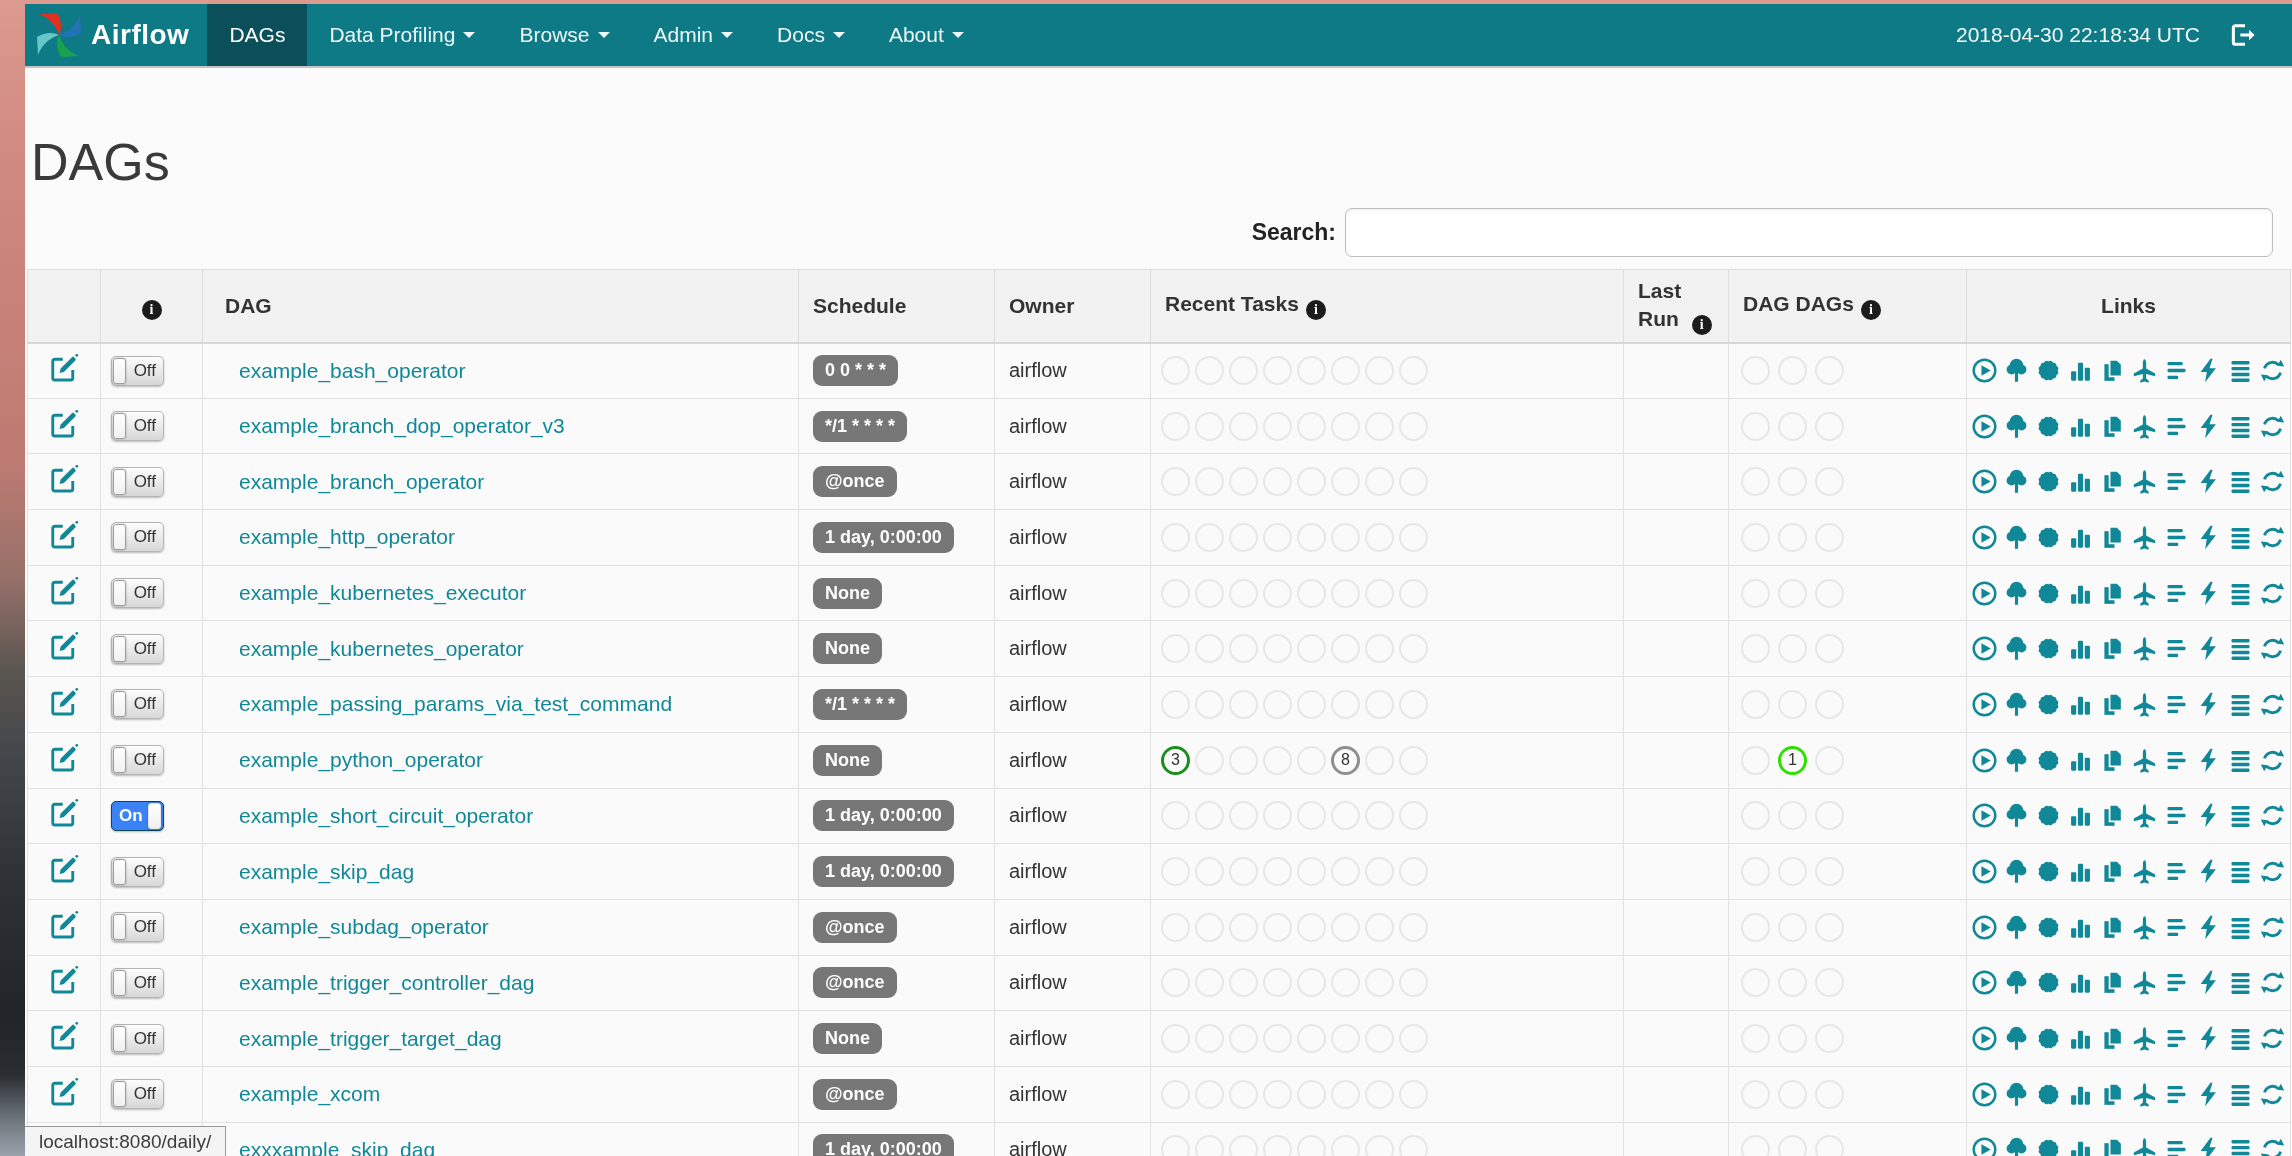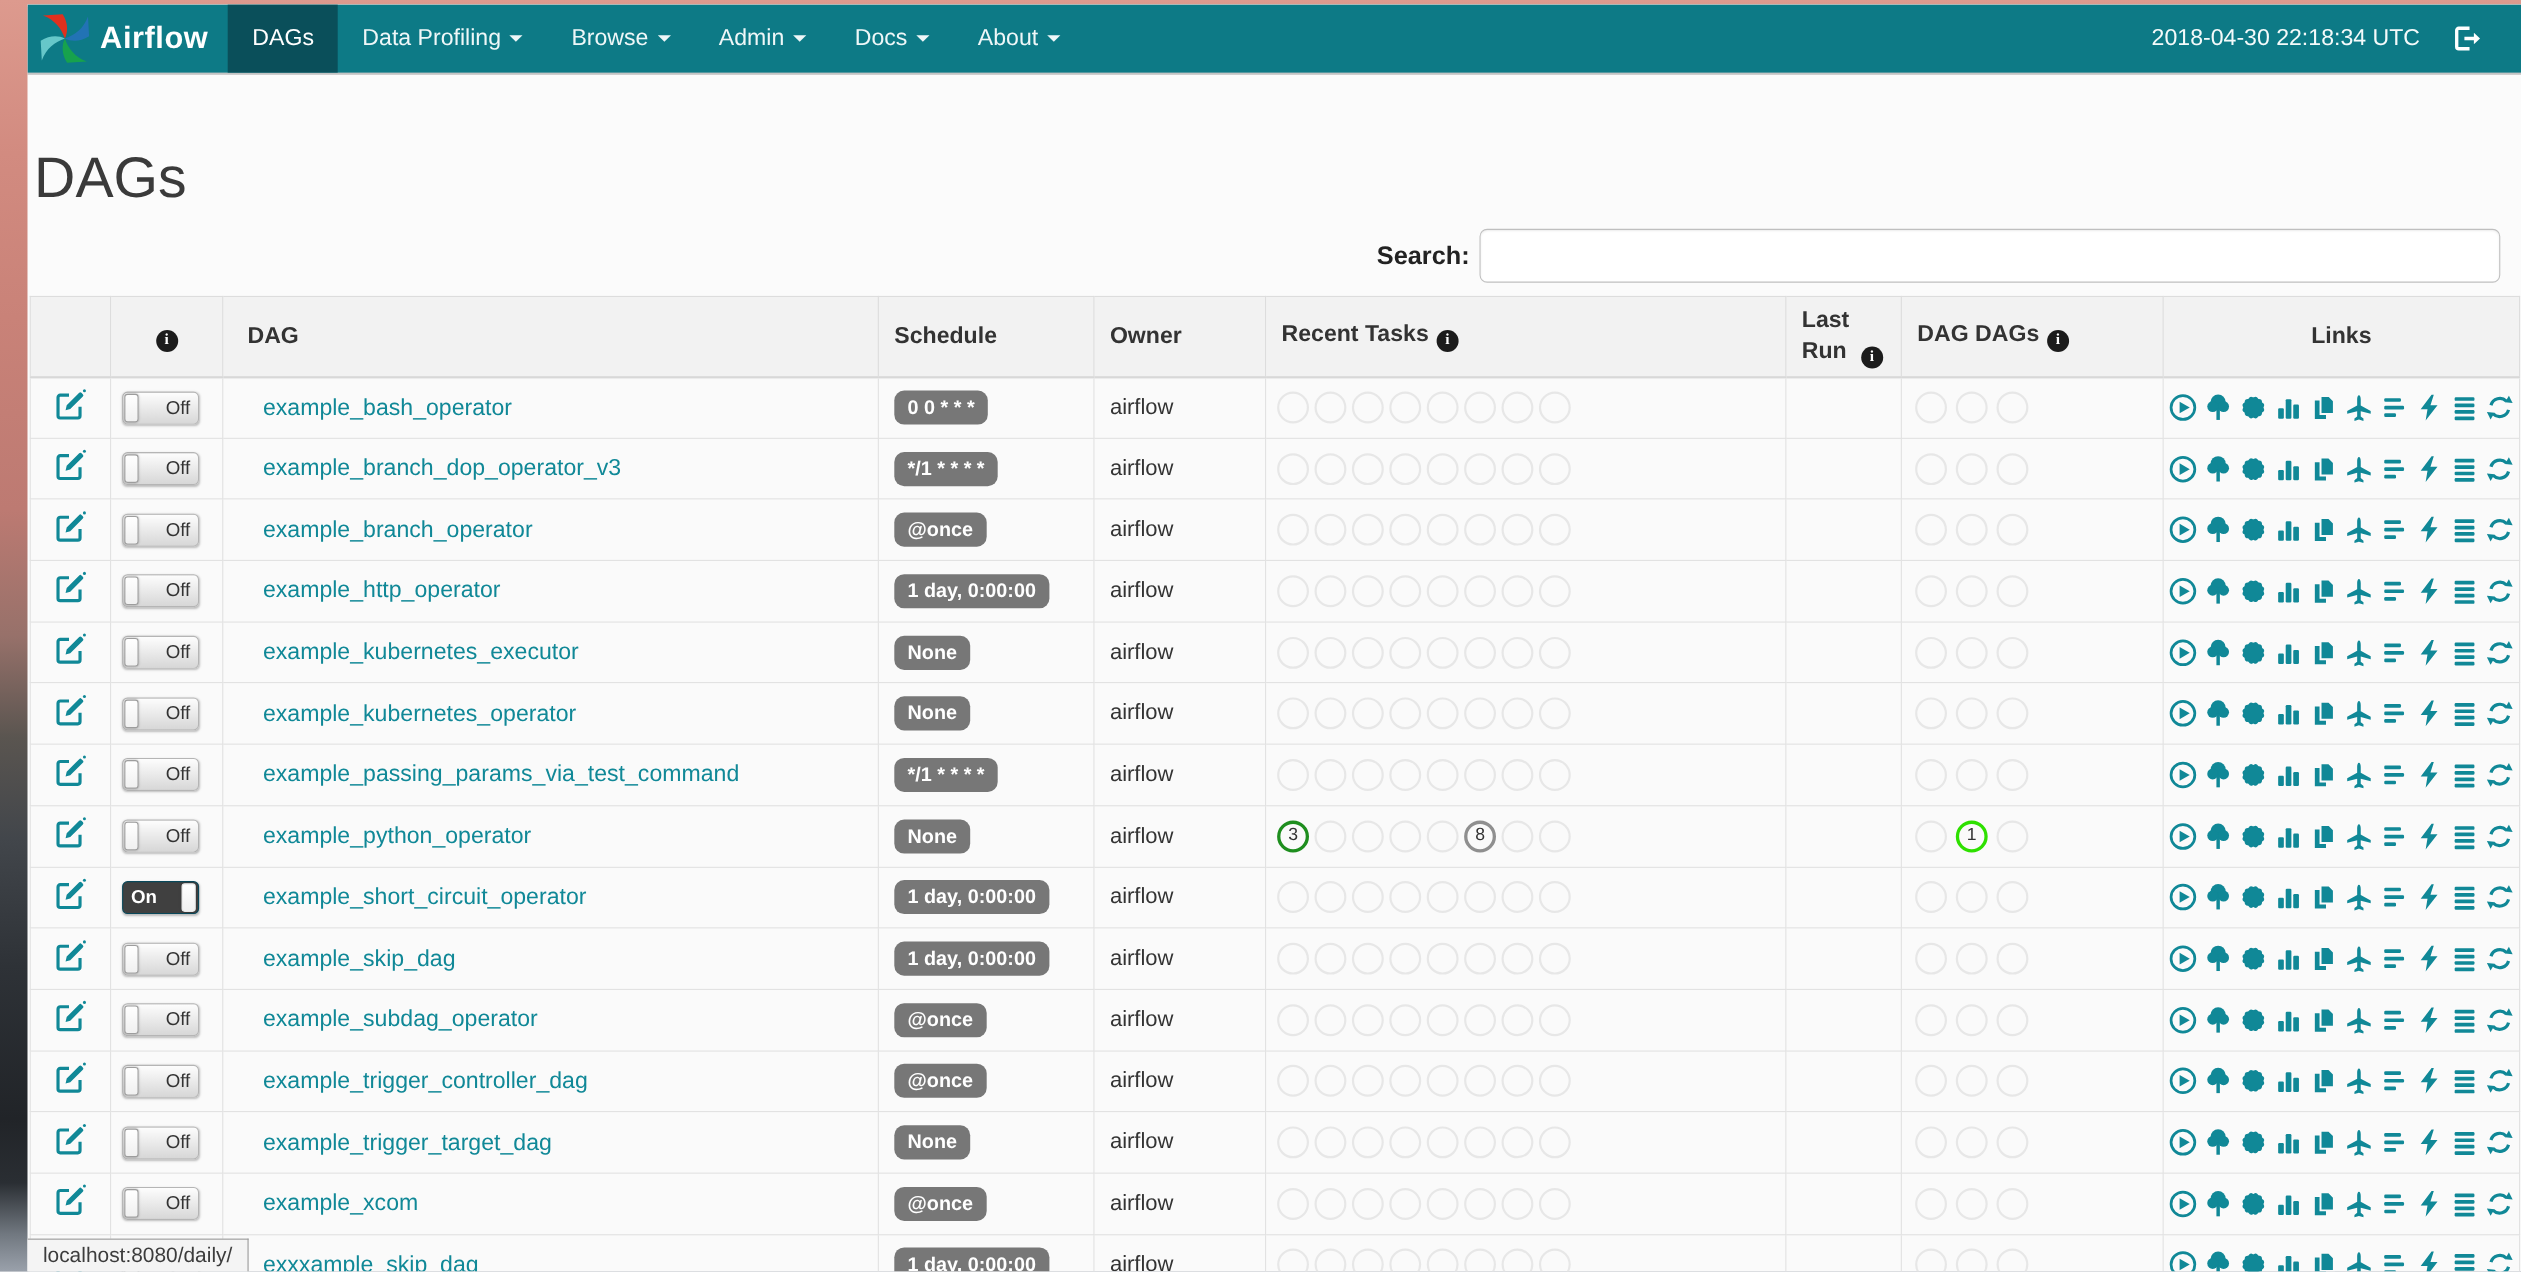--- a/index.html
+++ b/index.html
@@ -70,31 +70,31 @@
     display:inline-flex; align-items:center; justify-content:center;
     width:20px; height:20px; border-radius:50%; background:#1c1c1c; color:#fff;
     font:bold 14px/1 "Liberation Serif", serif; vertical-align:-3px; margin-left:7px;
   }
 
   .edit-icon { width:30px; height:30px; color:var(--teal-link,#108897); cursor:pointer; display:inline-block; }
   .edit-icon svg { width:100%; height:100%; }
 
   
   .toggle {
-    position:relative; width:70px; height:30px; border-radius:5px;
+    position:relative; width:53px; height:30px; border-radius:5px;
     display:inline-flex; align-items:center; cursor:pointer; font-size:17px;
     box-shadow:0 1px 2px rgba(0,0,0,.25); margin-left:10px;
   }
   .toggle .knob {
     position:absolute; top:1px; width:13px; height:26px; background:linear-gradient(#fff,#f0f0f0);
     border:1px solid #9d9d9d; border-radius:3px; box-shadow:0 0 2px rgba(0,0,0,.35);
   }
   .toggle.off { background:linear-gradient(#fdfdfd,#d7d7d7); border:1px solid #b5b5b5; color:#333; justify-content:flex-end; padding-right:7px; font-weight:500; }
   .toggle.off .knob { left:1px; }
-  .toggle.on  { background:#404040; border:1px solid #09485a; color:#fff; justify-content:flex-start; padding-left:7px; font-weight:bold; }
+  .toggle.on  { background:#3b82f6; border:1px solid #09485a; color:#fff; justify-content:flex-start; padding-left:7px; font-weight:bold; }
   .toggle.on .knob { right:2px; border-color:#e8e8e8; }
 
   
   .circles { display:flex; align-items:center; }
   .circle {
     width:29px; height:29px; border:2.5px solid #e7e7e7; border-radius:50%;
     margin-right:5px; flex:0 0 auto; display:flex; align-items:center; justify-content:center;
     font-size:16px; color:#333; background:transparent; cursor:pointer;
   }
   td.cell-runs .circle { margin-right:8px; }

